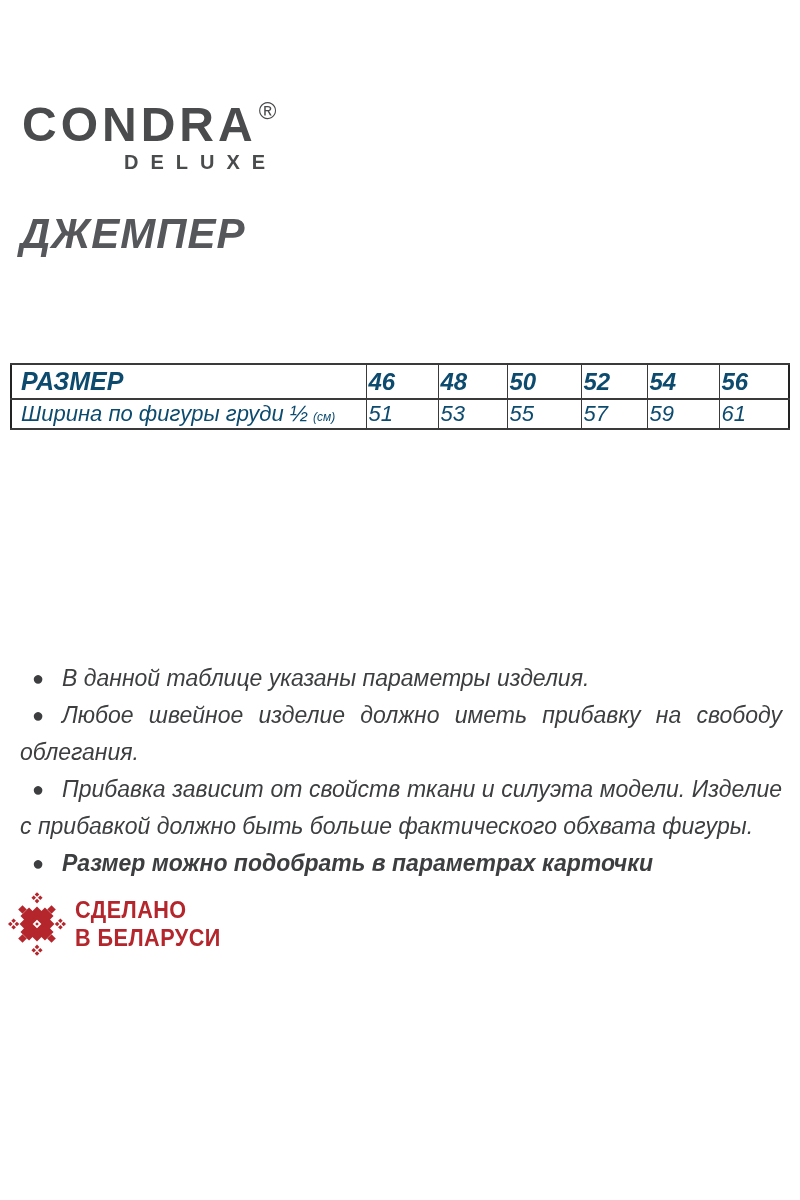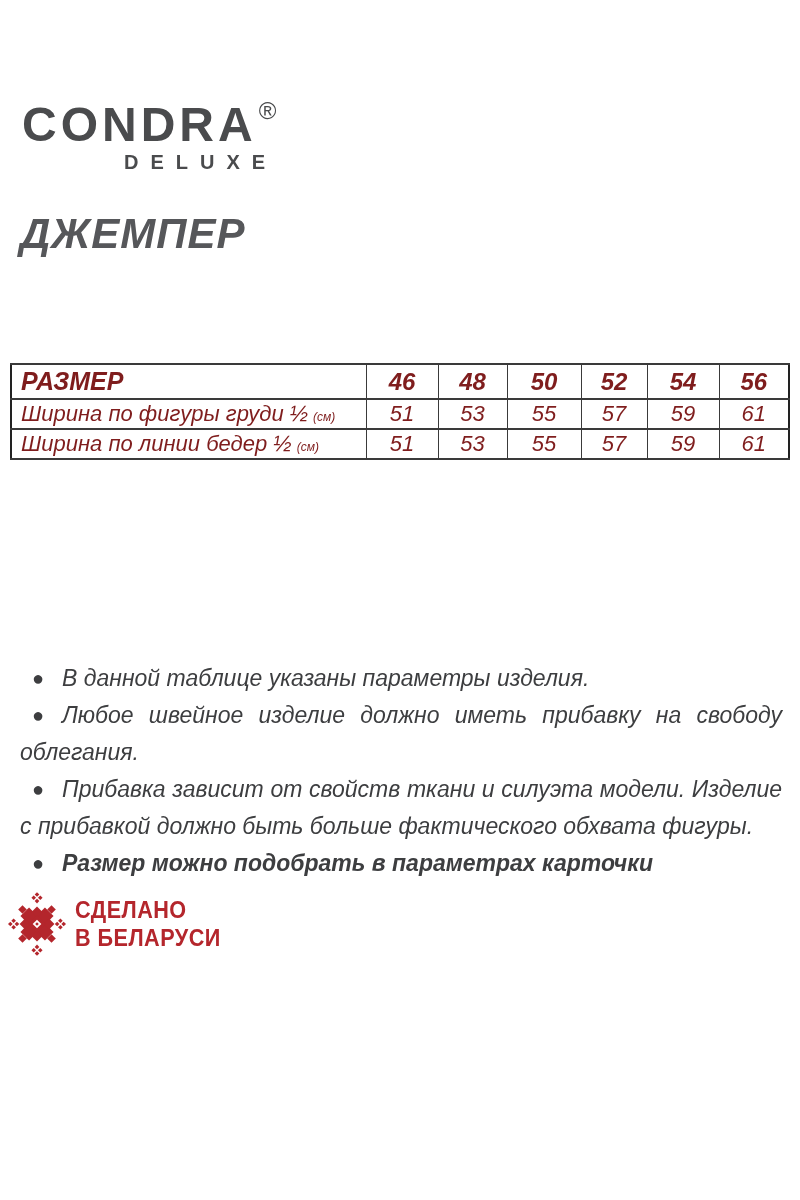--- a/index.html
+++ b/index.html
@@ -37,27 +37,27 @@
   .product-title {
     position: absolute; left: 20px; top: 210px;
     font-size: 42px; font-weight: 700; font-style: italic;
     color: #56575a; letter-spacing: 1px;
   }
 
   
   .size-table {
     position: absolute; left: 10px; top: 363px; width: 780px;
     border-collapse: collapse; table-layout: fixed;
-    color: #7f1d1d; font-style: italic;
+    color: #0c4a6e; font-style: italic;
   }
   .size-table tr { border-top: 2px solid #2b2b2b; border-bottom: 2px solid #2b2b2b; }
   .size-table th, .size-table td {
     border: 1px solid #3a3a3a;
     border-top-width: 2px; border-bottom-width: 2px;
-    text-align: center; vertical-align: middle;
+    text-align: left; vertical-align: middle;
     height: 29px; padding: 1px 2px;
   }
   .size-table th { height: 35px; font-size: 24px; font-weight: 700; font-style: italic; }
   .size-table td { font-size: 22px; font-weight: 400; }
   .size-table .c-label { text-align: left; padding-left: 9px; }
   .size-table th.c-label { font-size: 25px; }
   .size-table td.c-label { font-size: 22px; }
   .size-table .unit { font-size: 12px; margin-left: 5px; }
   .size-table, .size-table tr:first-child { border-top: 2px solid #222; }
   .size-table { border: 2px solid #222; }
@@ -122,29 +122,20 @@
       </tr>
       <tr>
         <td class="c-label"><span>Ширина по фигуры груди ½</span><span class="unit">(см)</span></td>
         <td>51</td>
         <td>53</td>
         <td>55</td>
         <td>57</td>
         <td>59</td>
         <td>61</td>
       </tr>
-      <tr>
-        <td class="c-label"><span>Ширина по линии бедер ½</span><span class="unit">(см)</span></td>
-        <td>51</td>
-        <td>53</td>
-        <td>55</td>
-        <td>57</td>
-        <td>59</td>
-        <td>61</td>
-      </tr>
     </tbody>
   </table>
 
   <div class="notes">
     <p class="note"><span class="bullet">●</span><span>В данной таблице указаны параметры изделия.</span></p>
     <p class="note"><span class="bullet">●</span><span>Любое швейное изделие должно иметь прибавку на свободу облегания.</span></p>
     <p class="note"><span class="bullet">●</span><span>Прибавка зависит от свойств ткани и силуэта модели. Изделие с прибавкой должно быть больше фактического обхвата фигуры.</span></p>
     <p class="note note-bold"><span class="bullet">●</span><span>Размер можно подобрать в параметрах карточки</span></p>
   </div>
 

